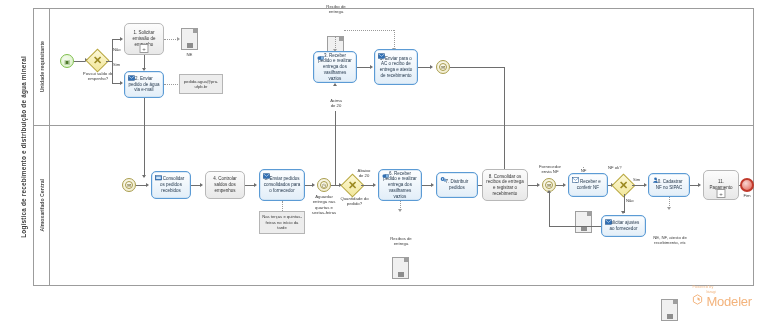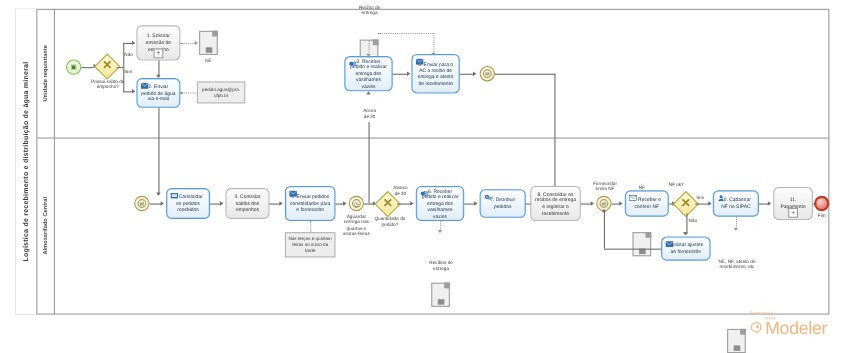--- a/index.html
+++ b/index.html
@@ -70,21 +70,21 @@
   .arw-d{border-width:3.4px 2.2px 0 2.2px;border-color:#6e6e6e transparent transparent transparent;}
   .arw-u{border-width:0 2.2px 3.4px 2.2px;border-color:transparent transparent #6e6e6e transparent;}
   .arw-dd{border-width:3.2px 2.1px 0 2.1px;border-color:#9a9a9a transparent transparent transparent;}
   .arw-rd{border-width:2.1px 0 2.1px 3.2px;border-color:transparent transparent transparent #9a9a9a;}
 
   
   .wm{right:16px;bottom:12px;text-align:left;}
   .wm-top{font-size:3.6px;color:#f0b37e;letter-spacing:.2px;}
   .wm-b{font-size:3.6px;color:#f0b37e;margin-top:1px;}
   .wm-main{display:flex;align-items:center;gap:3px;}
-  .wm-main .nm{font-size:16px;color:#f3b37c;letter-spacing:-.2px;}
+  .wm-main .nm{font-size:13px;color:#f3b37c;letter-spacing:-.2px;}
 </style>
 </head>
 <body>
 
 <div id="stage">
 
   <div class="abs pool"></div>
   <div class="abs pool-title">
     <span>Logística de recebimento e distribuição de água mineral</span>
   </div>

